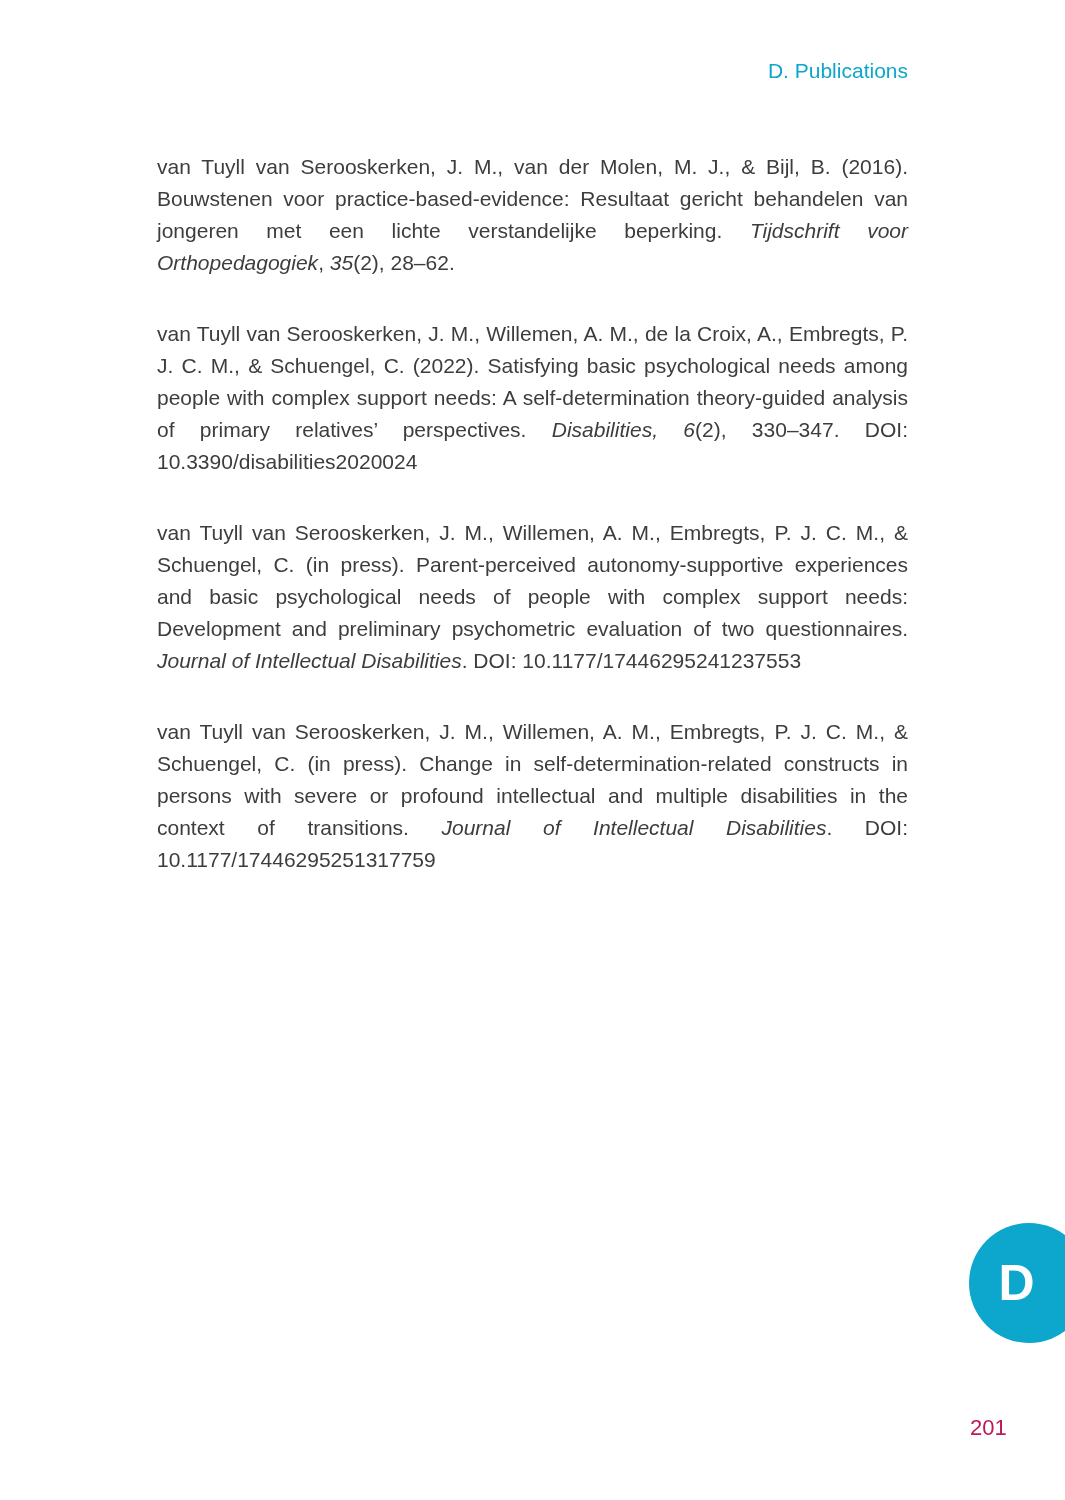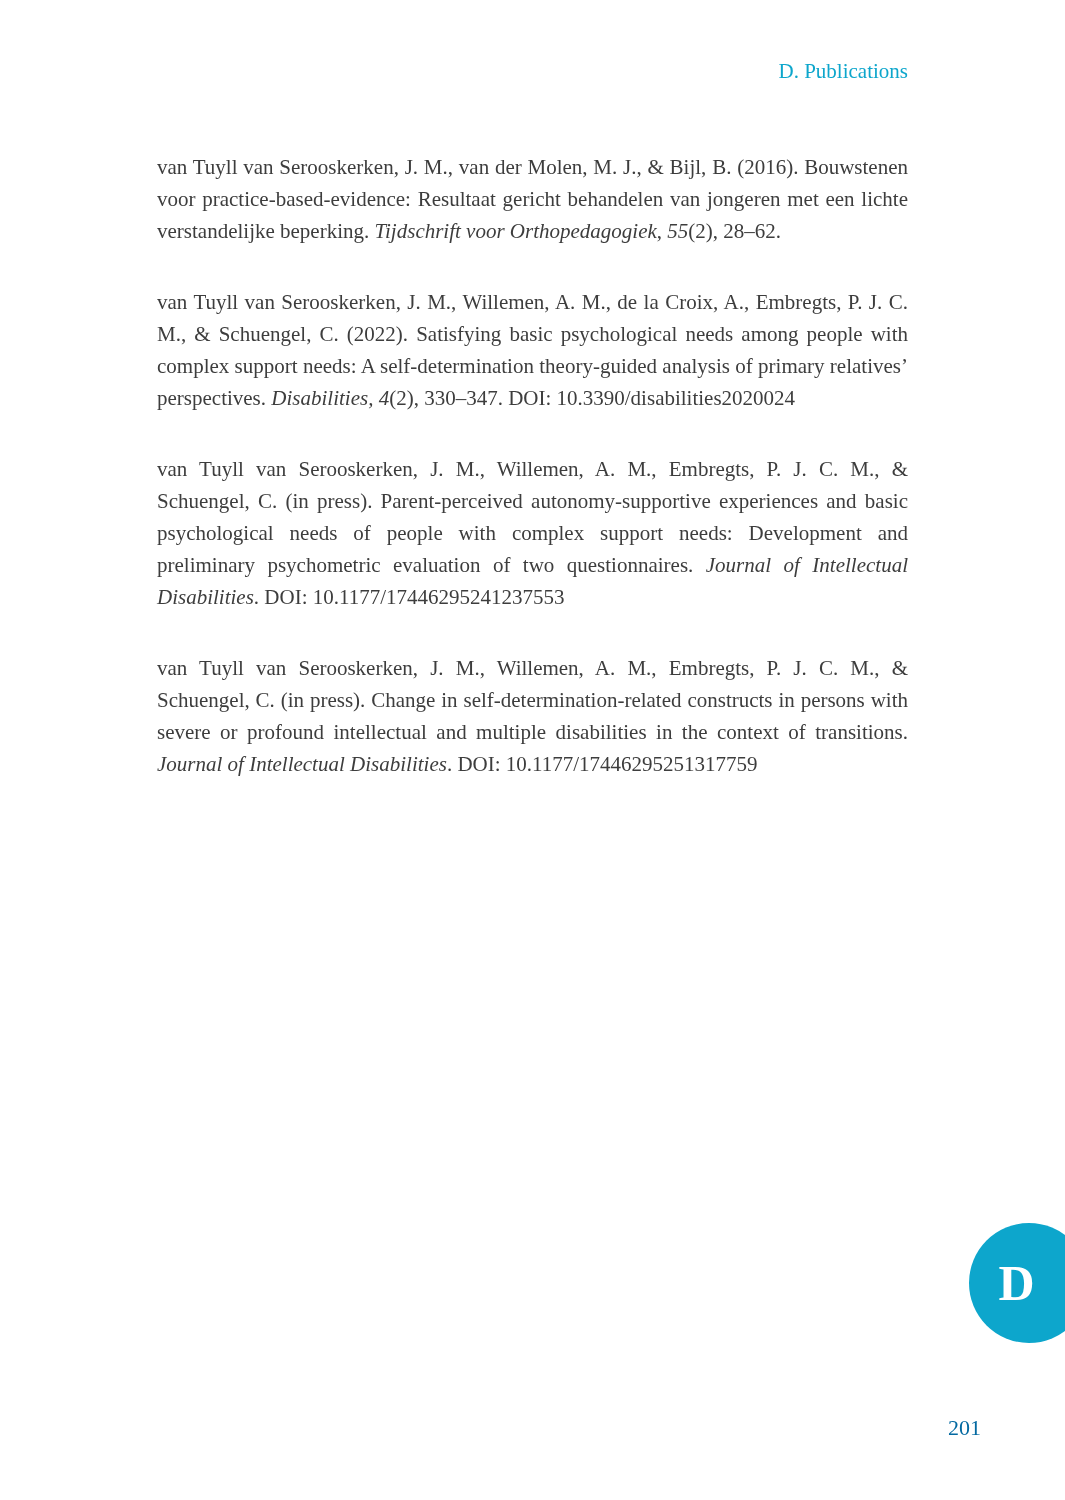--- a/index.html
+++ b/index.html
@@ -6,21 +6,21 @@
     margin: 0;
     padding: 0;
     background: #ffffff;
   }
   .page {
     position: relative;
     width: 1065px;
     height: 1500px;
     background: #ffffff;
     overflow: hidden;
-    font-family: Liberation Serif, serif;
+    font-family: Liberation Sans, sans-serif;
     border-radius: 6px;
   }
   .running-header {
     position: absolute;
     top: 55px;
     right: 157px;
     font-size: 21px;
     line-height: 32px;
     color: #0da6cc;
   }
@@ -57,36 +57,36 @@
   }
   .section-tab-letter {
     color: #ffffff;
     font-size: 50px;
     font-weight: bold;
     line-height: 1;
   }
   .page-number {
     position: absolute;
     top: 1412px;
-    left: 948px;
+    left: 970px;
     font-size: 22px;
     line-height: 32px;
-    color: #0369a1;
+    color: #be185d;
   }
 </style>
 </head>
 <body>
 
 <div class="page">
 
   <div class="running-header">D. Publications</div>
 
   <div class="references">
-      <p><span>van Tuyll van Serooskerken, J. M., van der Molen, M. J., &amp; Bijl, B. (2016). Bouwstenen voor practice-based-evidence: Resultaat gericht behandelen van jongeren met een lichte verstandelijke beperking. </span><em>Tijdschrift voor Orthopedagogiek</em><span>, </span><em>55</em><span>(2), 28–62.</span></p>
-      <p><span>van Tuyll van Serooskerken, J. M., Willemen, A. M., de la Croix, A., Embregts, P. J. C. M., &amp; Schuengel, C. (2022). Satisfying basic psychological needs among people with complex support needs: A self-determination theory-guided analysis of primary relatives’ perspectives. </span><em>Disabilities, 4</em><span>(2), 330–347. DOI: 10.3390/disabilities2020024</span></p>
+      <p><span>van Tuyll van Serooskerken, J. M., van der Molen, M. J., &amp; Bijl, B. (2016). Bouwstenen voor practice-based-evidence: Resultaat gericht behandelen van jongeren met een lichte verstandelijke beperking. </span><em>Tijdschrift voor Orthopedagogiek</em><span>, </span><em>35</em><span>(2), 28–62.</span></p>
+      <p><span>van Tuyll van Serooskerken, J. M., Willemen, A. M., de la Croix, A., Embregts, P. J. C. M., &amp; Schuengel, C. (2022). Satisfying basic psychological needs among people with complex support needs: A self-determination theory-guided analysis of primary relatives’ perspectives. </span><em>Disabilities, 6</em><span>(2), 330–347. DOI: 10.3390/disabilities2020024</span></p>
       <p><span>van Tuyll van Serooskerken, J. M., Willemen, A. M., Embregts, P. J. C. M., &amp; Schuengel, C. (in press). Parent-perceived autonomy-supportive experiences and basic psychological needs of people with complex support needs: Development and preliminary psychometric evaluation of two questionnaires. </span><em>Journal of Intellectual Disabilities</em><span>. DOI: 10.1177/17446295241237553</span></p>
       <p><span>van Tuyll van Serooskerken, J. M., Willemen, A. M., Embregts, P. J. C. M., &amp; Schuengel, C. (in press). Change in self-determination-related constructs in persons with severe or profound intellectual and multiple disabilities in the context of transitions. </span><em>Journal of Intellectual Disabilities</em><span>. DOI: 10.1177/17446295251317759</span></p>
     </div>
 
   <div class="section-tab">
     <span class="section-tab-letter">D</span>
   </div>
 
   <div class="page-number">201</div>
 

